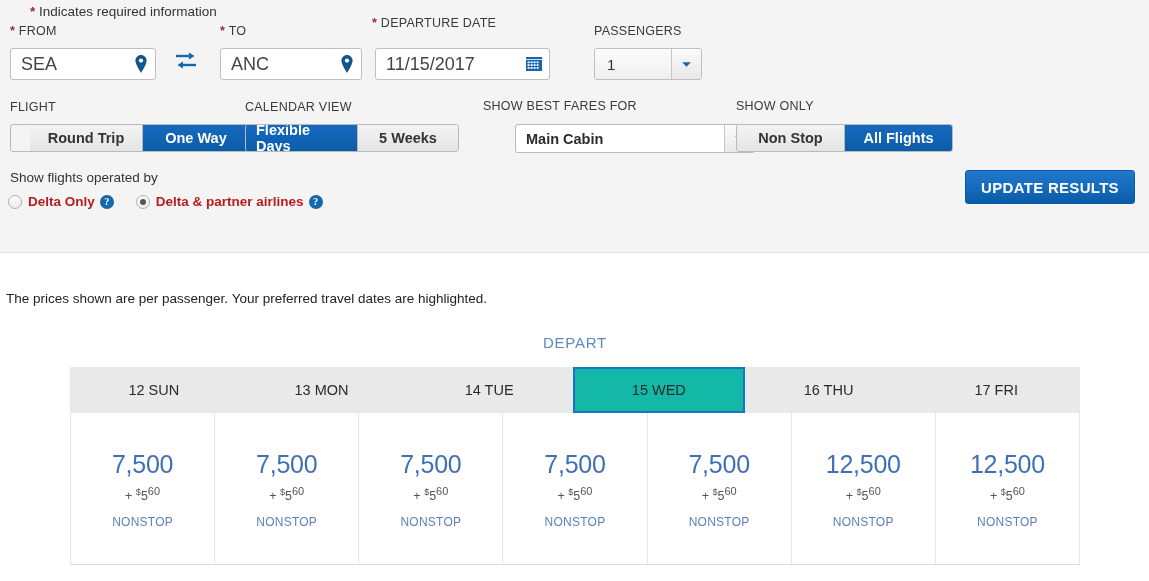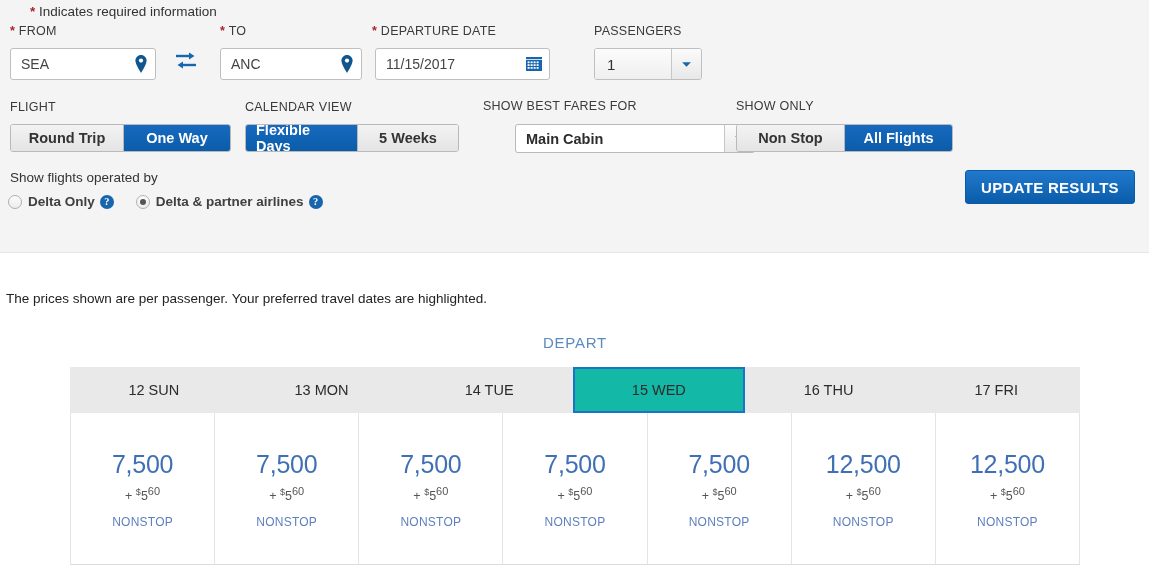--- a/index.html
+++ b/index.html
@@ -34,21 +34,21 @@
   .txt-field {
     position:absolute;
     height:32px;
     background:#fff;
     border:1px solid #bfbfbf;
     border-radius:3px;
     display:flex; align-items:center;
     padding:0 6px 0 10px;
   }
   .txt-field .val {
-    flex:1; font-size:14px; color:#444;
+    flex:1; font-size:18px; color:#444;
     overflow:hidden; white-space:nowrap;
   }
   .pin-icon { width:16px; height:18px; flex:0 0 16px; }
   .cal-icon { width:18px; height:18px; flex:0 0 18px; }
 
   .swap-btn {
     position:absolute; left:172px; top:50px;
     width:28px; height:24px;
     display:flex; align-items:center; justify-content:center;
     cursor:pointer; background:none; border:none; padding:0;
@@ -123,21 +123,21 @@
   .radio-opt.second { margin-left:22px;text-align:right; }
   .rdo {
     width:14px; height:14px; border-radius:50%;
     border:1px solid #b0b0b0;
     background:linear-gradient(#fdfdfd,#ececec);
     display:flex; align-items:center; justify-content:center;
     flex:0 0 14px;
   }
   .rdo .dot { width:6px; height:6px; border-radius:50%; background:#555; display:none; }
   .rdo.checked .dot { display:block; }
-  .rdo-text { font-size:13.5px; font-weight:700; color:#404040; margin-left:6px; }
+  .rdo-text { font-size:13.5px; font-weight:700; color:#b91c1c; margin-left:6px; }
   .help-icon {
     width:14px; height:14px; border-radius:50%;
     background:#1665ad; color:#fff;
     font-size:10.5px; font-weight:700;
     display:flex; align-items:center; justify-content:center;
     margin-left:5px; flex:0 0 14px;
     font-family:"Liberation Serif", serif;
     cursor:pointer;
   }
 
@@ -257,21 +257,21 @@
   <div class="txt-field" style="left:220px; top:48px; width:142px;">
     <span class="val">ANC</span>
     <span class="pin-icon">
       <svg viewBox="0 0 16 18" width="16" height="18">
           <path d="M8 0C4.9 0 2.4 2.5 2.4 5.6C2.4 9.9 8 18 8 18s5.6-8.1 5.6-12.4C13.6 2.5 11.1 0 8 0z" fill="#11568f"></path>
           <circle cx="8" cy="5.6" r="2.1" fill="#ffffff"></circle>
         </svg>
     </span>
   </div>
 
-  <div class="field-label" style="left:372px; top:24px;">
+  <div class="field-label" style="left:372px; top:16px;">
     <span class="ast">*</span>
     <span>DEPARTURE DATE</span>
   </div>
   <div class="txt-field" style="left:375px; top:48px; width:175px;">
     <span class="val">11/15/2017</span>
     <span class="cal-icon">
       <svg viewBox="0 0 18 18" width="18" height="18">
         <rect x="1" y="2" width="16" height="14" fill="#1665ad"></rect>
         <rect x="1" y="2" width="16" height="3" fill="#ffffff"></rect>
         <rect x="1" y="2" width="16" height="2.2" fill="#1665ad"></rect>
@@ -297,21 +297,21 @@
   <div class="pax-wrap">
     <span class="pax-val">1</span>
     <span class="pax-arrow">
       <svg viewBox="0 0 12 8" width="11" height="7">
           <path d="M1 1.5 L6 6.5 L11 1.5 Z" fill="#1665ad"></path>
         </svg>
     </span>
   </div>
 
   <div class="field-label" style="left:10px; top:100px;">FLIGHT</div>
-  <div class="seg" style="left:10px; top:124px;">
+  <div class="seg" style="left:10px; top:124px;padding-left:19px;">
     <div class="off" style="width:112px">Round Trip</div>
     <div class="divline"></div>
     <div class="on" style="width:106px">One Way</div>
   </div>
 
   <div class="field-label" style="left:245px; top:100px;">CALENDAR VIEW</div>
   <div class="seg" style="left:245px; top:124px;">
     <div class="on" style="width:111px">Flexible Days</div>
     <div class="divline"></div>
     <div class="off" style="width:100px">5 Weeks</div>

